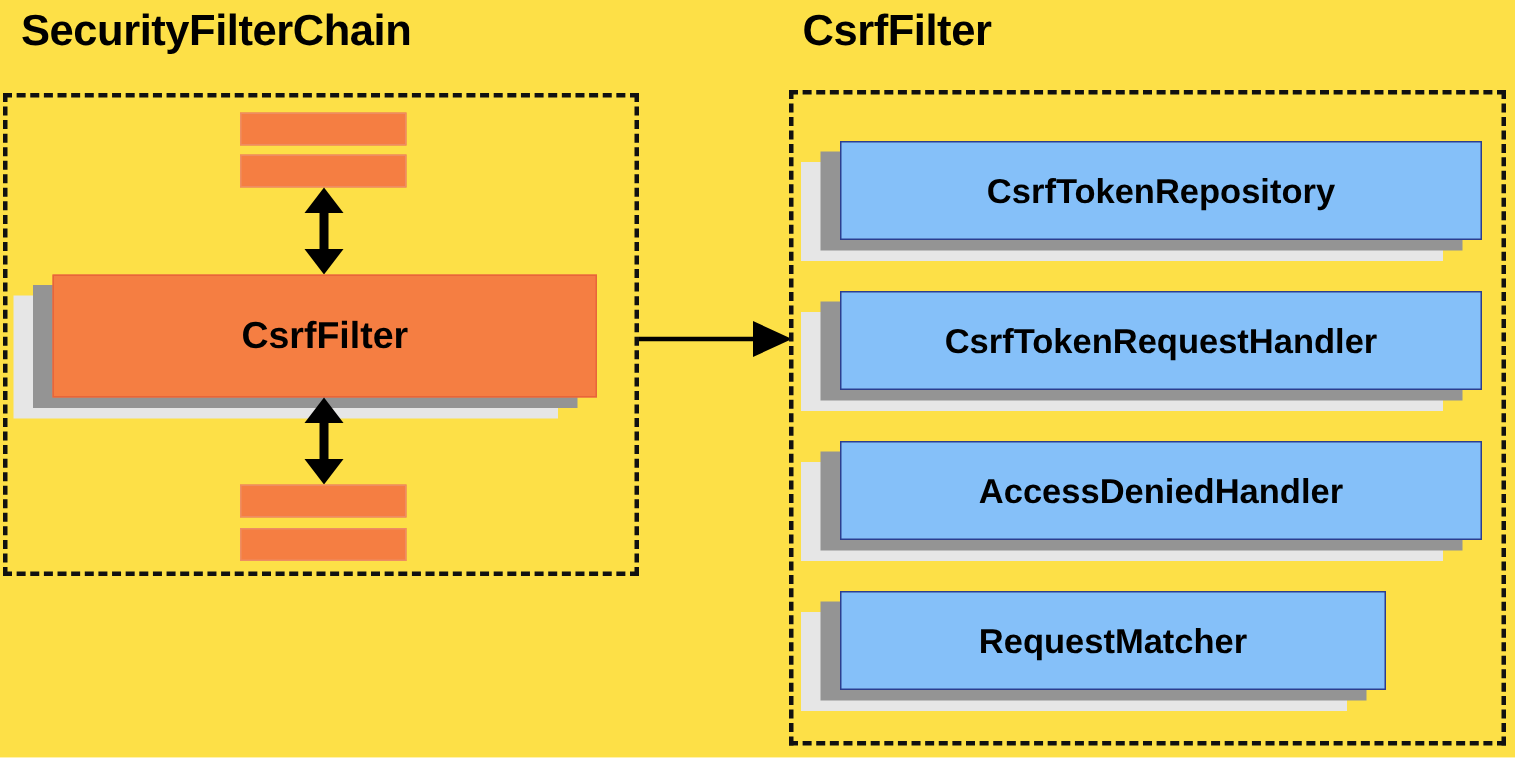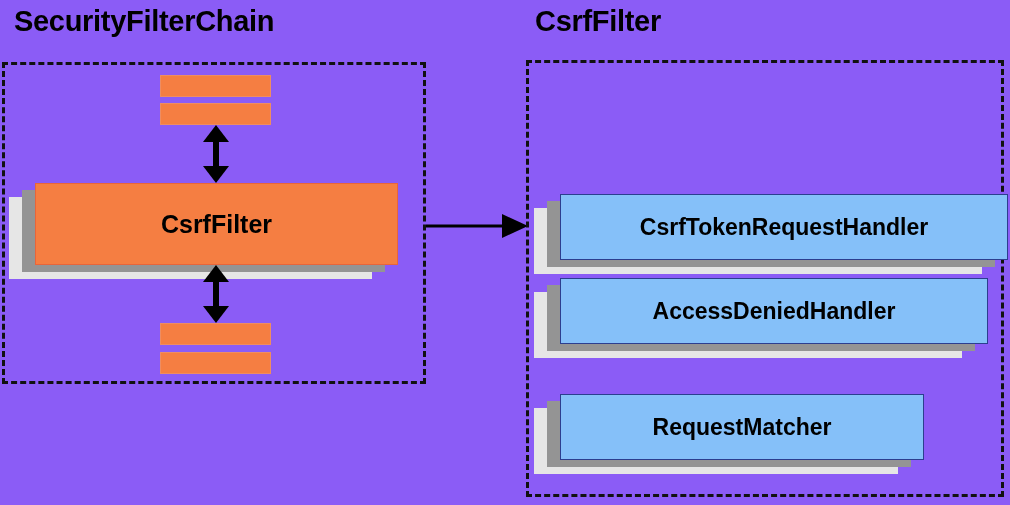--- a/index.html
+++ b/index.html
@@ -7,21 +7,21 @@
     padding: 0;
     background: #ffffff;
   }
   body {
     font-family: "Liberation Sans", sans-serif;
   }
   #canvas {
     position: relative;
     width: 1010px;
     height: 505px;
-    background: #8b5cf6;
+    background: #fde047;
     overflow: hidden;
     text-decoration: underline;
   }
   .panel-title {
     position: absolute;
     font-weight: bold;
     font-size: 29px;
     line-height: 34px;
     color: #000000;
     white-space: nowrap;
@@ -163,28 +163,33 @@
 
   <div class="h-arrow" style="left:426px; top:214px; width:102px; height:24px;">
     <div class="shaft" style="width:78px;"></div>
     <div class="head"></div>
   </div>
 
   <div class="panel-title" style="left:535px; top:4px;">CsrfFilter</div>
 
   <div class="dashed-box" style="left:526px; top:60px; width:478px; height:437px;"></div>
 
+  <div class="stack" style="left:560px; top:94px; width:428px; height:66px;">
+    <div class="sh-light"></div>
+    <div class="sh-dark"></div>
+    <div class="face blue" style="font-size:23px;">CsrfTokenRepository</div>
+  </div>
 
-  <div class="stack" style="left:560px; top:194px; width:428px; height:66px;padding-left:20px;">
+  <div class="stack" style="left:560px; top:194px; width:428px; height:66px;">
     <div class="sh-light"></div>
     <div class="sh-dark"></div>
     <div class="face blue" style="font-size:23px;">CsrfTokenRequestHandler</div>
   </div>
 
-  <div class="stack" style="left:560px; top:278px; width:428px; height:66px;border-radius:14px;">
+  <div class="stack" style="left:560px; top:294px; width:428px; height:66px;border-radius:14px;">
     <div class="sh-light"></div>
     <div class="sh-dark"></div>
     <div class="face blue" style="font-size:23px;">AccessDeniedHandler</div>
   </div>
 
   <div class="stack" style="left:560px; top:394px; width:364px; height:66px;">
     <div class="sh-light"></div>
     <div class="sh-dark"></div>
     <div class="face blue" style="font-size:23px;">RequestMatcher</div>
   </div>

